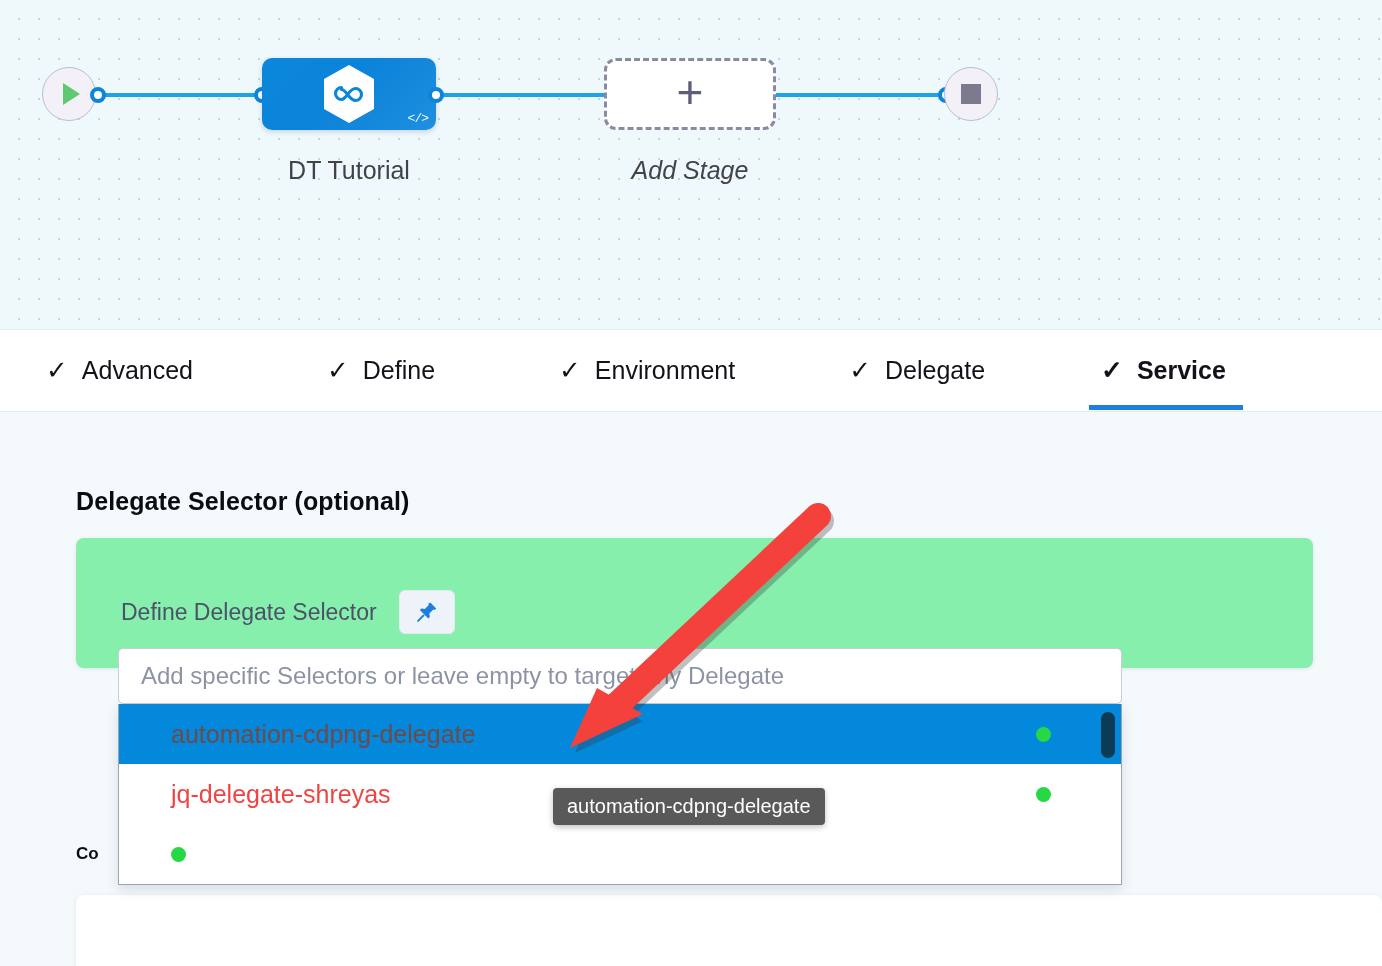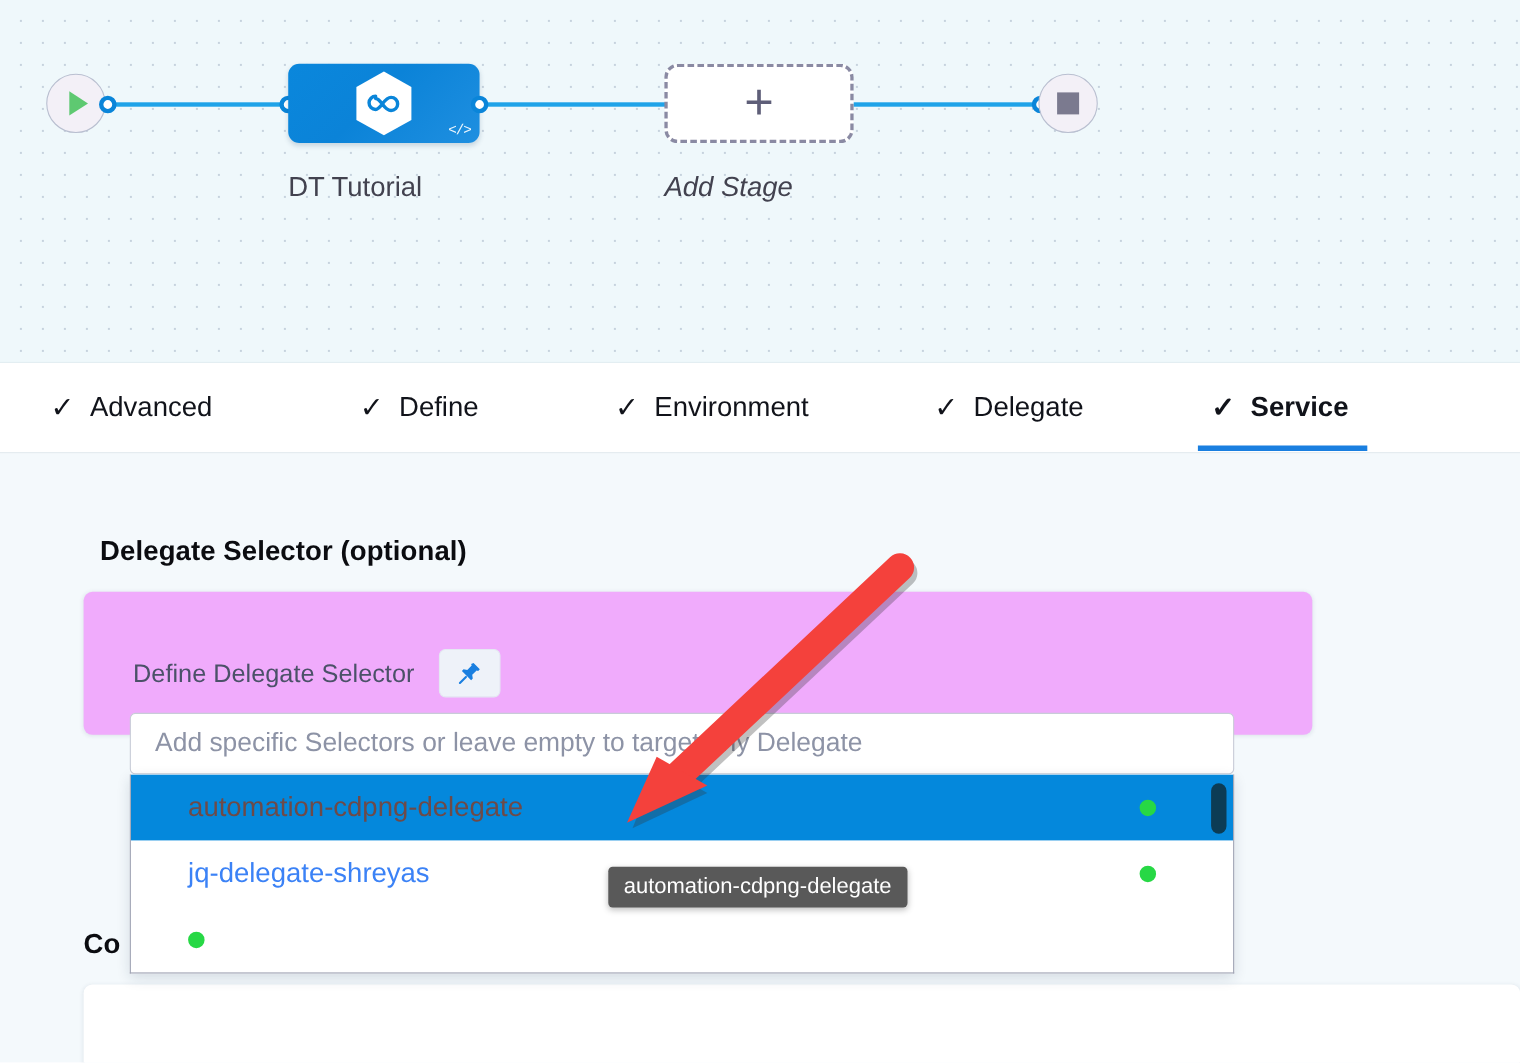--- a/index.html
+++ b/index.html
@@ -50,21 +50,21 @@
     overflow: hidden;
   }
   .hex-icon { position: absolute; left: 50%; top: 50%; transform: translate(-50%,-50%); }
   .code-badge {
     position: absolute; right: 8px; bottom: 4px; color: #ffffff;
     font-size: 13px; opacity: .92; font-family: "Liberation Mono", monospace;
     letter-spacing: -1px;
   }
   .node-label {
     position: absolute; top: 156px; font-size: 25px; color: #42424f;
-    font-family: "Liberation Sans", sans-serif; 
+    font-family: "Liberation Sans", sans-serif; text-align: center;
   }
   .add-stage-box {
     position: absolute; left: 604px; top: 58px; width: 172px; height: 72px;
     border: 3px dashed #8a8aa3; border-radius: 12px; background: #ffffff;
     display: flex; align-items: center; justify-content: center;
   }
   .plus-glyph { font-size: 46px; color: #5e5e78; line-height: 1; font-weight: 300; margin-top: -5px;}
 
   
   .tabbar {
@@ -83,39 +83,39 @@
     height: 5px; background: #1a7fe0;
   }
 
   
   .pane {
     position: absolute; left: 0; top: 411px; width: 1382px; height: 555px;
     background: #f4f9fc; border-top: 1px solid #e4eaef;
   }
   .section-title {
     position: absolute; left: 76px; top: 75px;
-    font-size: 25px; font-weight: bold; color: #0b0c10; letter-spacing: .1px; margin-left: 15px;
+    font-size: 25px; font-weight: bold; color: #0b0c10; letter-spacing: .1px;
   }
   .card {
-    position: absolute; left: 76px; top: 126px; width: 1117px; height: 130px;
-    background: #f0abfc; border-radius: 8px;
+    position: absolute; left: 76px; top: 126px; width: 1237px; height: 130px;
+    background: #86efac; border-radius: 8px;
     box-shadow: 0 1px 4px rgba(30,50,80,.10);
   }
   .field-row {
     position: absolute; left: 45px; top: 52px;
     display: flex; align-items: center; gap: 22px;
   }
   .field-label { font-size: 23px; color: #4b5168; }
   .pin-btn {
     width: 56px; height: 44px; background: #eef2f9; border: 1px solid #e4e9f2;
     border-radius: 6px; display: flex; align-items: center; justify-content: center;
   }
   .section-title-2 {
     position: absolute; left: 76px; top: 432px;
-    font-size: 25px; font-weight: bold; color: #0b0c10;
+    font-size: 17px; font-weight: bold; color: #0b0c10;
   }
   .card2 {
     position: absolute; left: 76px; top: 483px; width: 1306px; height: 90px;
     background: #ffffff; border-radius: 8px;
     box-shadow: 0 1px 4px rgba(30,50,80,.10);
   }
 
   
   .dd-wrap { position: absolute; left: 118px; top: 648px; width: 1004px; z-index: 40; }
   .dd-input {
@@ -124,21 +124,21 @@
     display: flex; align-items: center; padding: 0 22px;
     font-size: 24px; color: #8d93a6;
   }
   .dd-list {
     width: 1004px; background: #ffffff; border: 1px solid #9fa3b4;
     border-top: none; box-shadow: 0 4px 12px rgba(20,40,70,.14);
     position: relative; overflow: hidden;
   }
   .dd-item {
     height: 60px; display: flex; align-items: center;
-    padding: 0 22px 0 52px; font-size: 25px; color: #3b82f6;
+    padding: 0 22px 0 52px; font-size: 25px; color: #ef4444;
     justify-content: space-between;
   }
   .dd-item.selected { background: #0488dc; color: #6e4a48; }
   .dot-green {
     width: 15px; height: 15px; border-radius: 50%; background: #27d845;
     margin-right: 48px; flex: 0 0 auto;
   }
   .dd-scroll-track {
     position: absolute; right: 2px; top: 0; width: 14px; height: 100%;
   }

